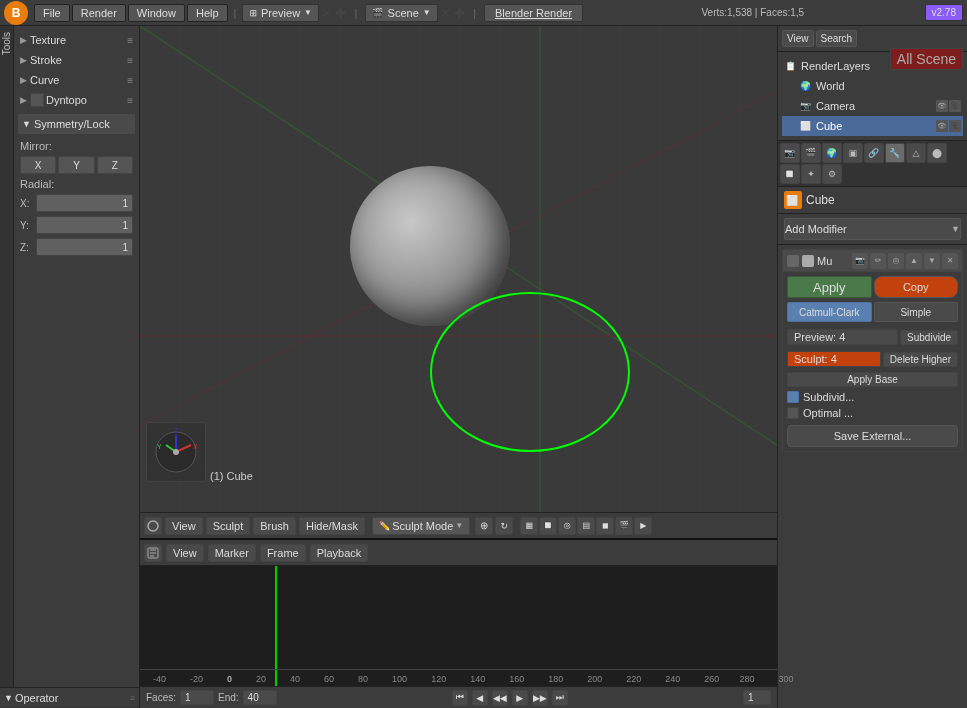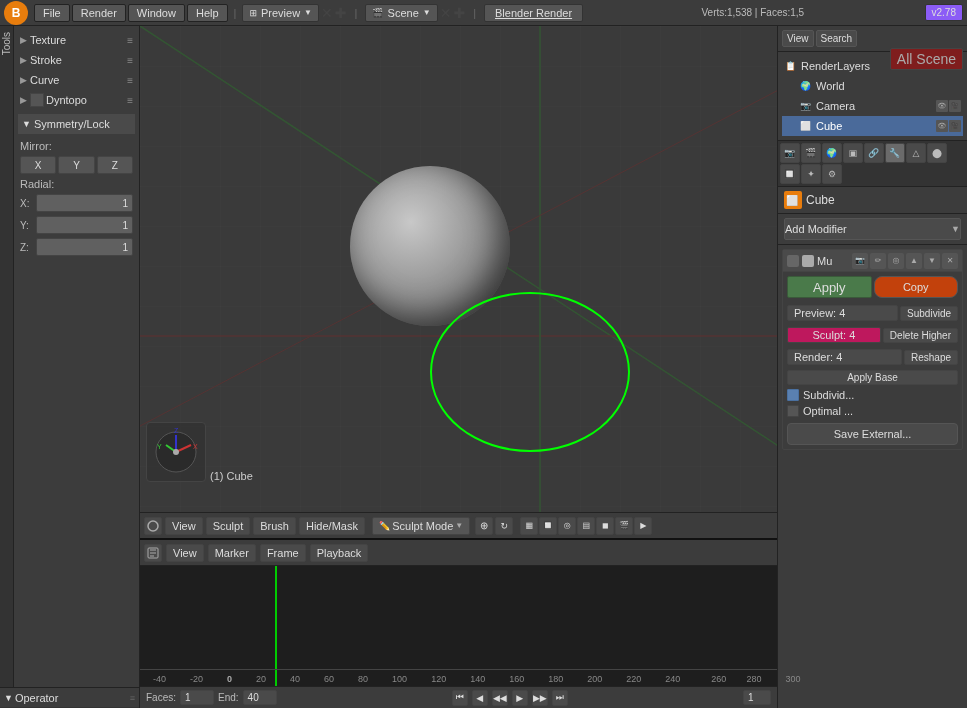--- a/index.html
+++ b/index.html
@@ -803,21 +803,21 @@
           <span style="font-size:9px;color:#888;margin-right:4px;">40</span>
           <span style="font-size:9px;color:#888;margin-right:4px;">60</span>
           <span style="font-size:9px;color:#888;margin-right:4px;">80</span>
           <span style="font-size:9px;color:#888;margin-right:4px;">100</span>
           <span style="font-size:9px;color:#888;margin-right:4px;">120</span>
           <span style="font-size:9px;color:#888;margin-right:4px;">140</span>
           <span style="font-size:9px;color:#888;margin-right:4px;">160</span>
           <span style="font-size:9px;color:#888;margin-right:4px;">180</span>
           <span style="font-size:9px;color:#888;margin-right:4px;">200</span>
           <span style="font-size:9px;color:#888;margin-right:4px;">220</span>
-          <span style="font-size:9px;color:#888;margin-right:11px;">240</span>
+          <span style="font-size:9px;color:#888;margin-right:4px;">240</span>
           <span style="font-size:9px;color:#888;">260</span>
           <span style="font-size:9px;color:#888;margin-right:4px;">280</span>
           <span style="font-size:9px;color:#888;">300</span>
         </div>
 
         <div style="position:absolute;bottom:16px;left:0;right:0;height:1px;background:#444;"></div>
       </div>
 
       <div class="tl-bottom-bar">
         <span class="tl-label">Faces:</span>
@@ -921,32 +921,32 @@
             <div class="mod-hdr-btn">▼</div>
             <div class="mod-hdr-btn">✕</div>
           </div>
         </div>
 
         <div class="modifier-apply-copy">
           <div class="apply-btn">Apply</div>
           <div class="copy-btn">Copy</div>
         </div>
 
+        <div class="subdiv-tabs">
+          <div class="subdiv-tab active">Catmull-Clark</div>
+          <div class="subdiv-tab">Simple</div>
+        </div>
 
         <div class="modifier-row">
           <span class="mod-row-val" style="flex:1;text-align:left;background:#4a4a4a;">Preview: 4</span>
           <button class="mod-row-btn">Subdivide</button>
         </div>
         <div class="modifier-row">
-          <span class="mod-row-val" style="flex:1;text-align:center;background:#be185d;">Sculpt: 4</span>
+          <span class="mod-row-val" style="flex:1;text-align:left;background:#c2410c;">Sculpt: 4</span>
           <button class="mod-row-btn">Delete Higher</button>
-        </div>
-        <div class="modifier-row">
-          <span class="mod-row-val" style="flex:1;text-align:left;background:#4a4a4a;">Render: 4</span>
-          <button class="mod-row-btn">Reshape</button>
         </div>
 
         <div style="padding:2px 4px;">
           <button class="mod-row-btn" style="width:100%;">Apply Base</button>
         </div>
 
         <div class="checkbox-row">
           <div class="cb"></div>
           <span class="cb-label">Subdivid...</span>
         </div>

